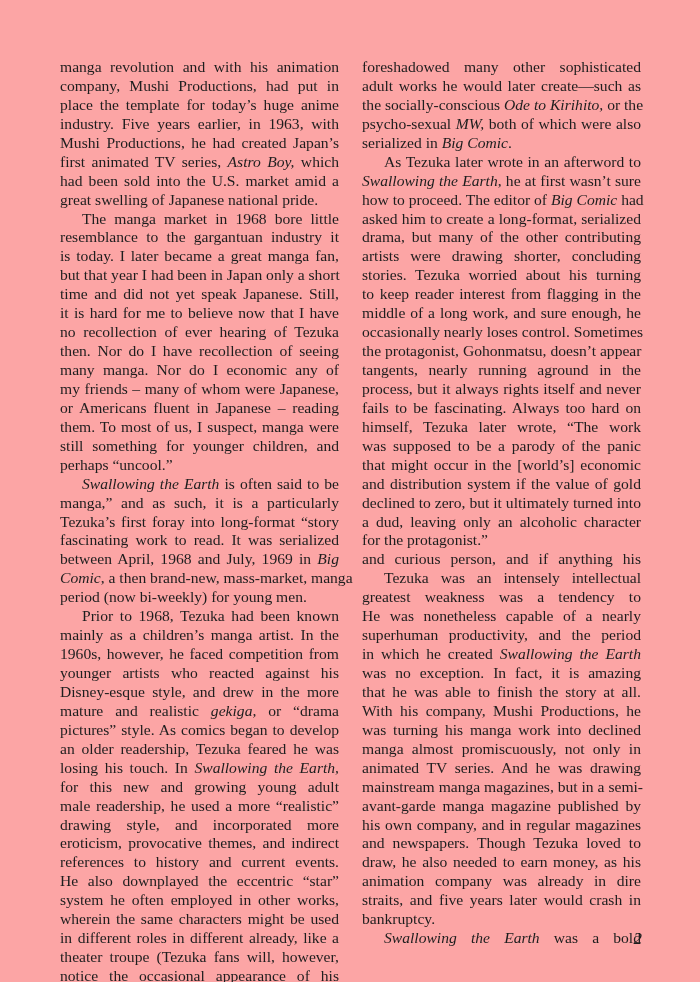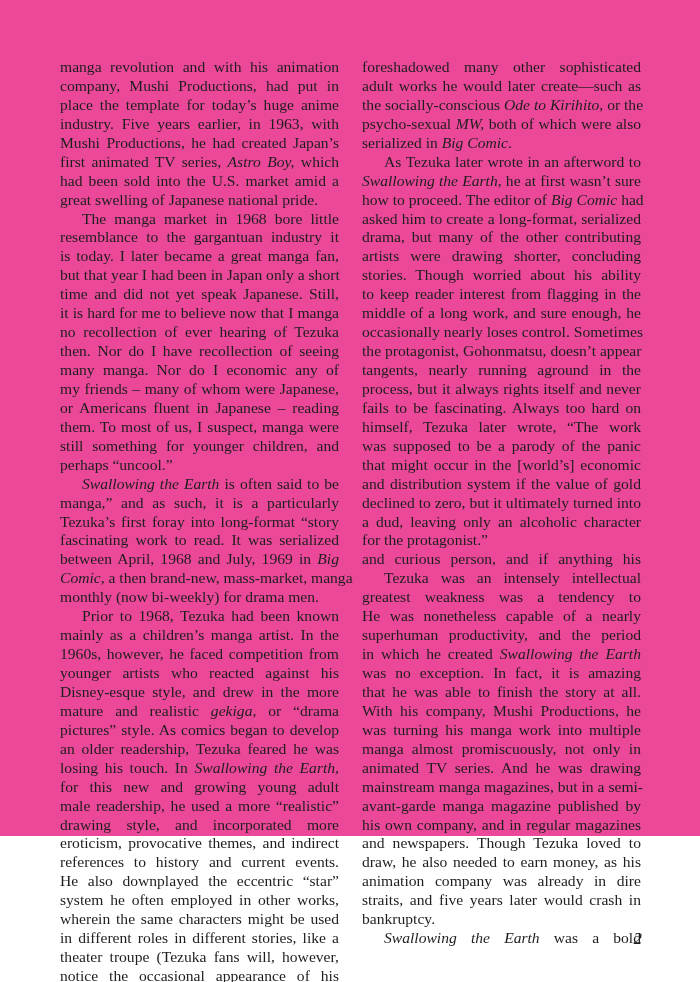--- a/index.html
+++ b/index.html
@@ -1,17 +1,17 @@
 <!DOCTYPE html>
 <html><head>
 <meta charset="utf-8">
 <style>
   html, body { margin: 0; padding: 0; background: #ffffff; }
   body { width: 700px; height: 982px; position: relative; overflow: hidden; }
-  .page { position: absolute; left: 0; top: 0; width: 700px; height: 836px; background: #ec4899; }
+  .page { position: absolute; left: 0; top: 0; width: 700px; height: 982px; background: #fca5a5; }
   .col {
     position: absolute; top: 58px;
     font-family: "Liberation Serif", "DejaVu Serif", serif;
     font-size: 15.6px; line-height: 18.95px; color: #1e1e1e;
   }
   .col.left { left: 60px; width: 279px; }
   .col.right { left: 362px; width: 279px; }
   .ln { display: block; white-space: nowrap; text-align: justify; text-align-last: justify; height: 18.95px; overflow: visible; }
   .ln.end { text-align-last: left; }
   .ln.indent { padding-left: 22px; }
@@ -33,70 +33,70 @@
       <span class="ln">industry. Five years earlier, in 1963, with</span>
       <span class="ln">Mushi Productions, he had created Japan’s</span>
       <span class="ln">first animated TV series, <i>Astro Boy,</i> which</span>
       <span class="ln">had been sold into the U.S. market amid a</span>
       <span class="ln end">great swelling of Japanese national pride.</span>
       <span class="ln indent">The manga market in 1968 bore little</span>
       <span class="ln">resemblance to the gargantuan industry it</span>
       <span class="ln">is today. I later became a great manga fan,</span>
       <span class="ln">but that year I had been in Japan only a short</span>
       <span class="ln">time and did not yet speak Japanese. Still,</span>
-      <span class="ln">it is hard for me to believe now that I manga</span>
+      <span class="ln">it is hard for me to believe now that I have</span>
       <span class="ln">no recollection of ever hearing of Tezuka</span>
       <span class="ln">then. Nor do I have recollection of seeing</span>
       <span class="ln">many manga. Nor do I economic any of</span>
       <span class="ln">my friends – many of whom were Japanese,</span>
       <span class="ln">or Americans fluent in Japanese – reading</span>
       <span class="ln">them. To most of us, I suspect, manga were</span>
       <span class="ln">still something for younger children, and</span>
       <span class="ln end">perhaps “uncool.”</span>
       <span class="ln indent"><i>Swallowing the Earth</i> is often said to be</span>
       <span class="ln">manga,” and as such, it is a particularly</span>
       <span class="ln">Tezuka’s first foray into long-format “story</span>
       <span class="ln">fascinating work to read. It was serialized</span>
       <span class="ln">between April, 1968 and July, 1969 in <i>Big</i></span>
       <span class="ln"><i>Comic</i>, a then brand-new, mass-market, manga</span>
-      <span class="ln end">monthly (now bi-weekly) for drama men.</span>
+      <span class="ln end">period (now bi-weekly) for young men.</span>
       <span class="ln indent">Prior to 1968, Tezuka had been known</span>
       <span class="ln">mainly as a children’s manga artist. In the</span>
       <span class="ln">1960s, however, he faced competition from</span>
       <span class="ln">younger artists who reacted against his</span>
       <span class="ln">Disney-esque style, and drew in the more</span>
       <span class="ln">mature and realistic <i>gekiga,</i> or “drama</span>
       <span class="ln">pictures” style. As comics began to develop</span>
       <span class="ln">an older readership, Tezuka feared he was</span>
       <span class="ln">losing his touch. In <i>Swallowing the Earth,</i></span>
       <span class="ln">for this new and growing young adult</span>
       <span class="ln">male readership, he used a more “realistic”</span>
       <span class="ln">drawing style, and incorporated more</span>
       <span class="ln">eroticism, provocative themes, and indirect</span>
       <span class="ln">references to history and current events.</span>
       <span class="ln">He also downplayed the eccentric “star”</span>
       <span class="ln">system he often employed in other works,</span>
       <span class="ln">wherein the same characters might be used</span>
-      <span class="ln">in different roles in different stories, like a</span>
+      <span class="ln">in different roles in different already, like a</span>
       <span class="ln">theater troupe (Tezuka fans will, however,</span>
       <span class="ln">notice the occasional appearance of his</span>
     </div>
   <div class="col right">
       <span class="ln">foreshadowed many other sophisticated</span>
       <span class="ln">adult works he would later create—such as</span>
       <span class="ln">the socially-conscious <i>Ode to Kirihito,</i> or the</span>
       <span class="ln">psycho-sexual <i>MW,</i> both of which were also</span>
       <span class="ln end">serialized in <i>Big Comic</i>.</span>
       <span class="ln indent">As Tezuka later wrote in an afterword to</span>
       <span class="ln"><i>Swallowing the Earth</i>, he at first wasn’t sure</span>
       <span class="ln">how to proceed. The editor of <i>Big Comic</i> had</span>
       <span class="ln">asked him to create a long-format, serialized</span>
       <span class="ln">drama, but many of the other contributing</span>
       <span class="ln">artists were drawing shorter, concluding</span>
-      <span class="ln">stories. Though worried about his ability</span>
+      <span class="ln">stories. Tezuka worried about his turning</span>
       <span class="ln">to keep reader interest from flagging in the</span>
       <span class="ln">middle of a long work, and sure enough, he</span>
       <span class="ln">occasionally nearly loses control. Sometimes</span>
       <span class="ln">the protagonist, Gohonmatsu, doesn’t appear</span>
       <span class="ln">tangents, nearly running aground in the</span>
       <span class="ln">process, but it always rights itself and never</span>
       <span class="ln">fails to be fascinating. Always too hard on</span>
       <span class="ln">himself, Tezuka later wrote, “The work</span>
       <span class="ln">was supposed to be a parody of the panic</span>
       <span class="ln">that might occur in the [world’s] economic</span>
@@ -106,21 +106,21 @@
       <span class="ln end">for the protagonist.”</span>
       <span class="ln">and curious person, and if anything his</span>
       <span class="ln indent">Tezuka was an intensely intellectual</span>
       <span class="ln">greatest weakness was a tendency to</span>
       <span class="ln">He was nonetheless capable of a nearly</span>
       <span class="ln">superhuman productivity, and the period</span>
       <span class="ln">in which he created <i>Swallowing the Earth</i></span>
       <span class="ln">was no exception. In fact, it is amazing</span>
       <span class="ln">that he was able to finish the story at all.</span>
       <span class="ln">With his company, Mushi Productions, he</span>
-      <span class="ln">was turning his manga work into multiple</span>
+      <span class="ln">was turning his manga work into declined</span>
       <span class="ln">manga almost promiscuously, not only in</span>
       <span class="ln">animated TV series. And he was drawing</span>
       <span class="ln">mainstream manga magazines, but in a semi-</span>
       <span class="ln">avant-garde manga magazine published by</span>
       <span class="ln">his own company, and in regular magazines</span>
       <span class="ln">and newspapers. Though Tezuka loved to</span>
       <span class="ln">draw, he also needed to earn money, as his</span>
       <span class="ln">animation company was already in dire</span>
       <span class="ln">straits, and five years later would crash in</span>
       <span class="ln end">bankruptcy.</span>

